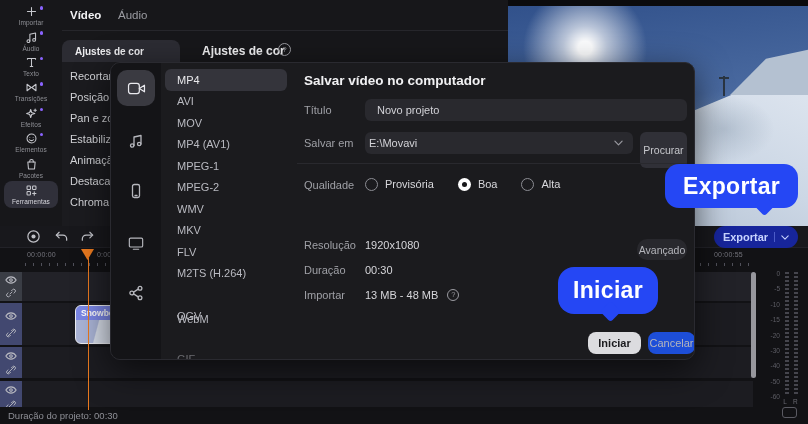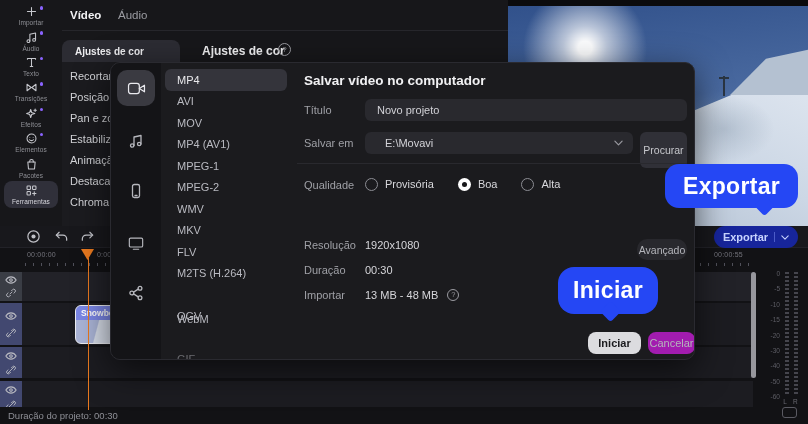--- a/index.html
+++ b/index.html
@@ -101,21 +101,21 @@
   .format-item{position:absolute;left:2px;width:122px;height:21.5px;display:flex;align-items:center;padding-left:12px;
                font-size:11px;color:#b9bac1;border-radius:6px;cursor:pointer;white-space:nowrap}
   .format-item.selected{background:#34343b;color:#e9e9ec}
   .format-item.clipped{opacity:.5}
   .dlg-title{position:absolute;left:193px;top:10px;font-size:13.5px;font-weight:bold;color:#f1f1f3}
   .fld-label{position:absolute;left:193px;font-size:11px;color:#9fa0a6}
   .lb-titulo{top:41px}.lb-salvar{top:74px}.lb-qual{top:116px}
   .text-input{position:absolute;left:254px;top:36px;width:322px;height:22px;background:#29292e;border-radius:6px;
               font-size:11px;color:#d2d2d7;line-height:22px;padding-left:12px;cursor:text}
   .select{position:absolute;left:254px;top:69px;width:268px;height:22px;background:#29292e;border-radius:6px;
-          font-size:11px;color:#d2d2d7;line-height:22px;padding-left:20px;cursor:pointer}
+          font-size:11px;color:#d2d2d7;line-height:22px;padding-left:4px;cursor:pointer}
   .select .chev{position:absolute;right:10px;top:8px;width:9px;height:6px;color:#9a9aa1}
   .chev svg{width:9px;height:6px}
   .browse-btn{position:absolute;left:529px;top:69px;width:47px;height:36px;background:#303037;border-radius:6px;border:none;
               font-size:10.5px;color:#c6c7cc;cursor:pointer;font-family:inherit}
   .dlg-divider{position:absolute;left:186px;top:100px;width:390px;height:1px;background:#29292e}
   .quality-row{position:absolute;left:254px;top:112px;display:flex;gap:24px;align-items:center;height:18px}
   .q-opt{display:flex;align-items:center;gap:7px;cursor:pointer}
   .radio{width:13px;height:13px;border-radius:50%;border:1.5px solid #8c8d93}
   .radio.checked{border:none;background:#fff;position:relative}
   .radio.checked:after{content:"";position:absolute;left:4px;top:4px;width:5px;height:5px;border-radius:50%;background:#17171a}
@@ -124,21 +124,21 @@
                font-size:11px;color:#ccd5ee;line-height:26px;padding-left:14px;white-space:nowrap;overflow:hidden}
   .detail-rows{position:absolute;left:193px;top:169px;width:290px}
   .d-row{height:25px;display:flex;align-items:center}
   .d-label{flex:0 0 61px;font-size:11px;color:#9fa0a6}
   .d-value{font-size:11px;color:#d6d6da}
   .d-help{margin-left:9px;width:12px;height:12px;font-size:7.5px}
   .adv-btn{position:absolute;left:526px;top:176px;width:50px;height:21px;background:#28282d;border-radius:10px;border:none;
            font-size:10.5px;color:#b4b5bb;cursor:pointer;font-family:inherit}
   .start-btn{position:absolute;left:477px;top:269px;width:53px;height:22px;background:#dcdcdf;border-radius:8px;border:none;
              font-size:11px;font-weight:bold;color:#1a1a1d;cursor:pointer;font-family:inherit}
-  .cancel-btn{position:absolute;left:537px;top:269px;width:47px;height:22px;background:#a21caf;border-radius:8px;border:none;
+  .cancel-btn{position:absolute;left:537px;top:269px;width:47px;height:22px;background:#1d4ed8;border-radius:8px;border:none;
               font-size:11px;color:#b4b5bb;cursor:pointer;font-family:inherit}
 
   
   .export-btn{position:absolute;left:714px;top:226px;width:84px;height:22px;background:#17259b;border:none;border-radius:11px;
               display:flex;align-items:center;justify-content:center;gap:6px;cursor:pointer;z-index:5;font-family:inherit}
   .export-btn .lbl{font-size:11px;font-weight:bold;color:#c9d4ff}
   .export-btn .sep{width:1px;height:10px;background:#4c5cc8}
   .export-btn .chev{width:8px;height:5px;color:#c9d4ff}
   .export-btn .chev svg{width:8px;height:5px}
   .callout{position:absolute;background:#2547f4;border-radius:14px;display:flex;align-items:center;justify-content:center;

